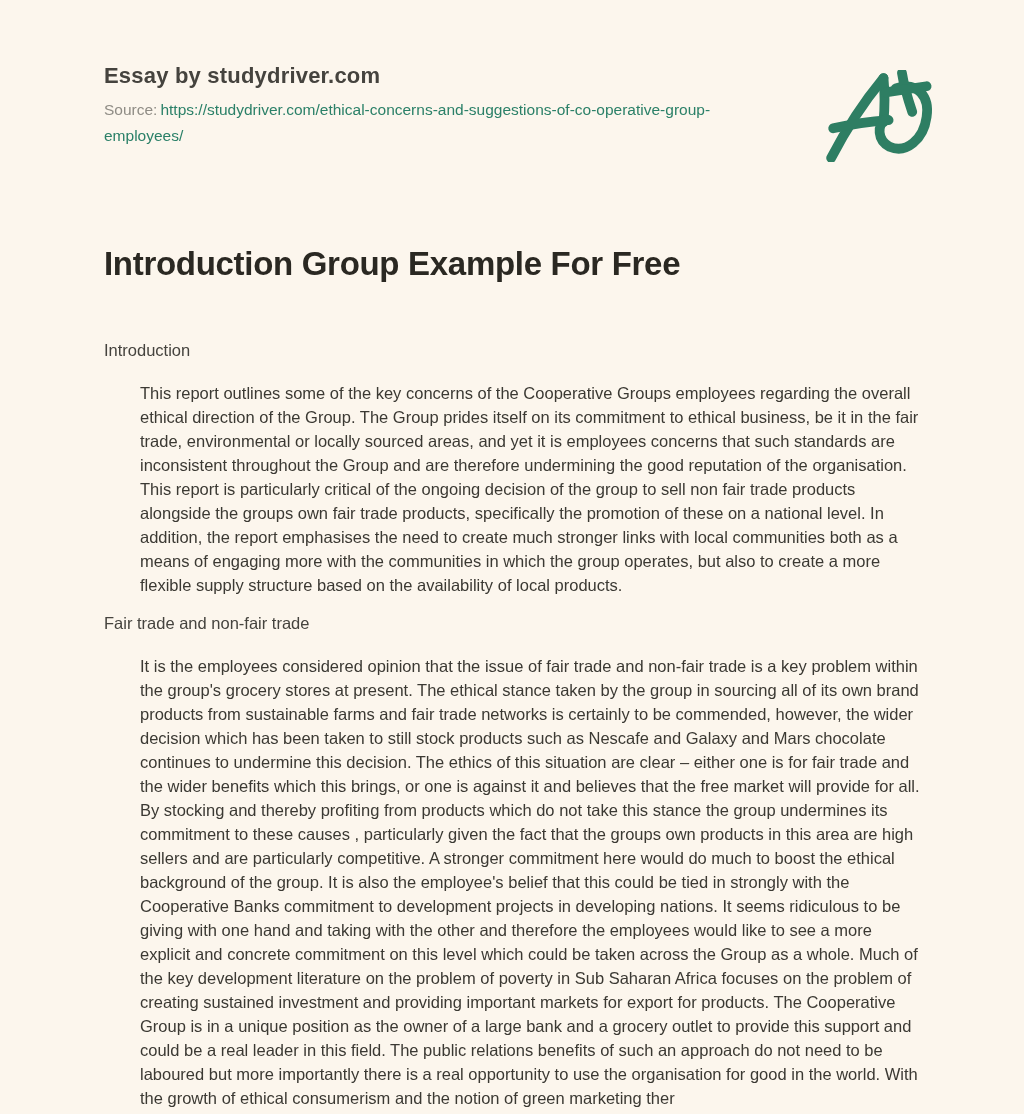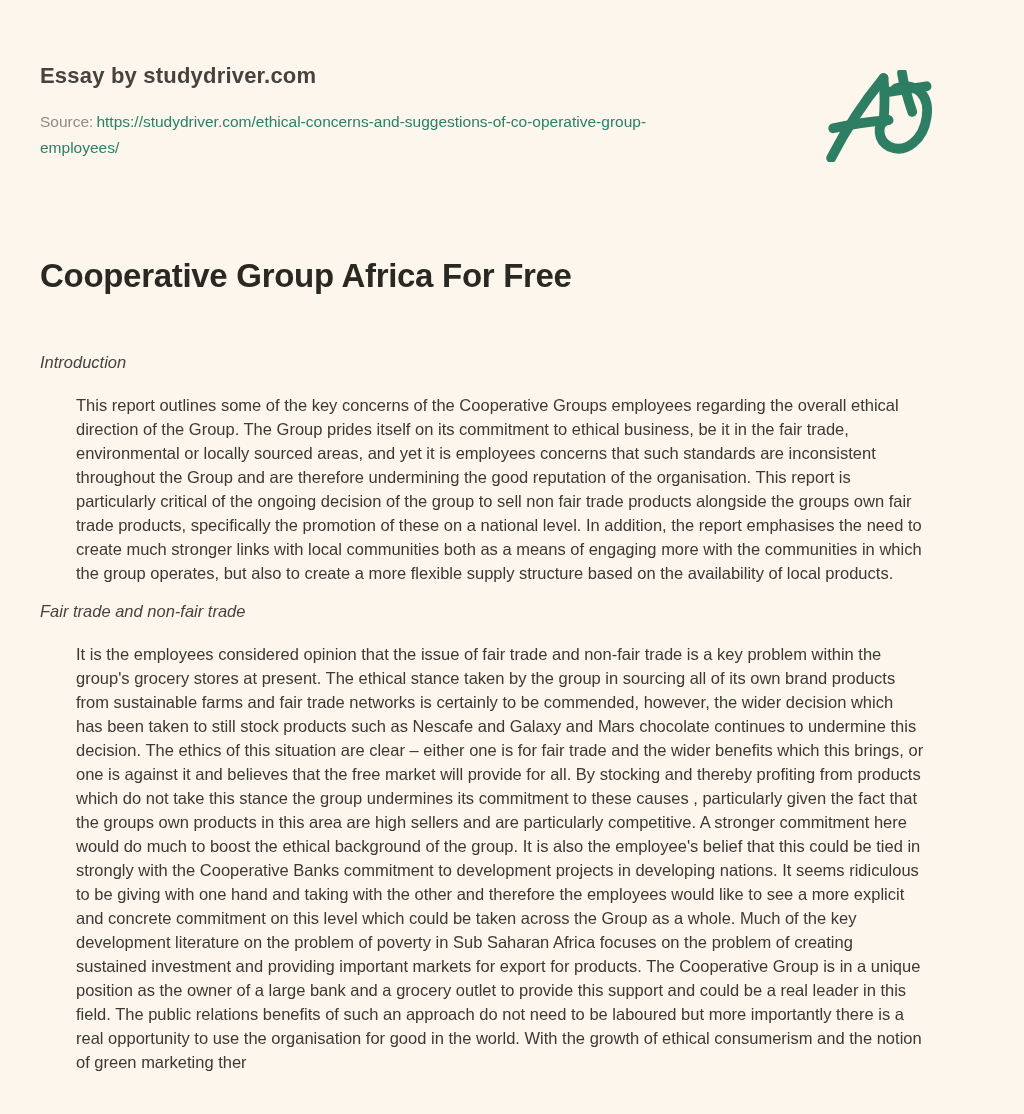--- a/index.html
+++ b/index.html
@@ -12,31 +12,31 @@
     height: 1114px;
     overflow: hidden;
     background: #fcf6ed;
     font-family: "Liberation Sans", sans-serif;
     color: #3b3933;
   }
   .page {
     position: relative;
     width: 1024px;
     height: 1114px;
-    padding: 0 100px 0 40px;
+    padding: 0 100px 0 104px;
   }
   .byline {
     padding-top: 63px;
     font-size: 22px;
     font-weight: 700;
     color: #45433e;
     letter-spacing: 0.2px;
   }
   .source {
-    margin-top: 20px;
+    margin-top: 8px;
     max-width: 672px;
     font-size: 15.5px;
     line-height: 26px;
     color: #8f8c85;
     word-break: break-word;
   }
   .source a {
     color: #2b8068;
     text-decoration: none;
     margin-left: 3px;
@@ -54,21 +54,20 @@
     font-size: 33px;
     font-weight: 700;
     color: #2a2822;
     letter-spacing: -0.3px;
   }
   .section-heading {
     margin-top: 58px;
     font-size: 16.5px;
     font-weight: 400;
     color: #45433e;
-    font-style: italic;
   }
   .body-paragraph {
     margin-top: 21px;
     font-size: 16.5px;
     line-height: 24px;
     color: #3b3933;
     margin-left: 36px;
   }
   .section-block-2 .section-heading { margin-top: 8px; }
 </style>
@@ -94,21 +93,21 @@
 
         <path d="M68,17 C90,10 101,26 98,45 C95,67 78,81 62,74 C50,68 49,52 59,47"></path>
 
         <path d="M74,2 C76,15 80,28 84,40"></path>
 
         <path d="M58,21 L98,15"></path>
       </g>
     </svg>
   </div>
 
-  <h1 class="title">Cooperative Group Africa For Free</h1>
+  <h1 class="title">Introduction Group Example For Free</h1>
 
   <div class="section-block-1">
     <div class="section-heading">Introduction</div>
     <p class="body-paragraph">This report outlines some of the key concerns of the Cooperative Groups employees regarding the overall ethical direction of the Group. The Group prides itself on its commitment to ethical business, be it in the fair trade, environmental or locally sourced areas, and yet it is employees concerns that such standards are inconsistent throughout the Group and are therefore undermining the good reputation of the organisation. This report is particularly critical of the ongoing decision of the group to sell non fair trade products alongside the groups own fair trade products, specifically the promotion of these on a national level. In addition, the report emphasises the need to create much stronger links with local communities both as a means of engaging more with the communities in which the group operates, but also to create a more flexible supply structure based on the availability of local products.</p>
   </div>
 
   <div class="section-block-2">
     <div class="section-heading">Fair trade and non-fair trade</div>
     <p class="body-paragraph">It is the employees considered opinion that the issue of fair trade and non-fair trade is a key problem within the group's grocery stores at present. The ethical stance taken by the group in sourcing all of its own brand products from sustainable farms and fair trade networks is certainly to be commended, however, the wider decision which has been taken to still stock products such as Nescafe and Galaxy and Mars chocolate continues to undermine this decision. The ethics of this situation are clear – either one is for fair trade and the wider benefits which this brings, or one is against it and believes that the free market will provide for all. By stocking and thereby profiting from products which do not take this stance the group undermines its commitment to these causes , particularly given the fact that the groups own products in this area are high sellers and are particularly competitive. A stronger commitment here would do much to boost the ethical background of the group. It is also the employee's belief that this could be tied in strongly with the Cooperative Banks commitment to development projects in developing nations. It seems ridiculous to be giving with one hand and taking with the other and therefore the employees would like to see a more explicit and concrete commitment on this level which could be taken across the Group as a whole. Much of the key development literature on the problem of poverty in Sub Saharan Africa focuses on the problem of creating sustained investment and providing important markets for export for products. The Cooperative Group is in a unique position as the owner of a large bank and a grocery outlet to provide this support and could be a real leader in this field. The public relations benefits of such an approach do not need to be laboured but more importantly there is a real opportunity to use the organisation for good in the world. With the growth of ethical consumerism and the notion of green marketing ther</p>
   </div>

